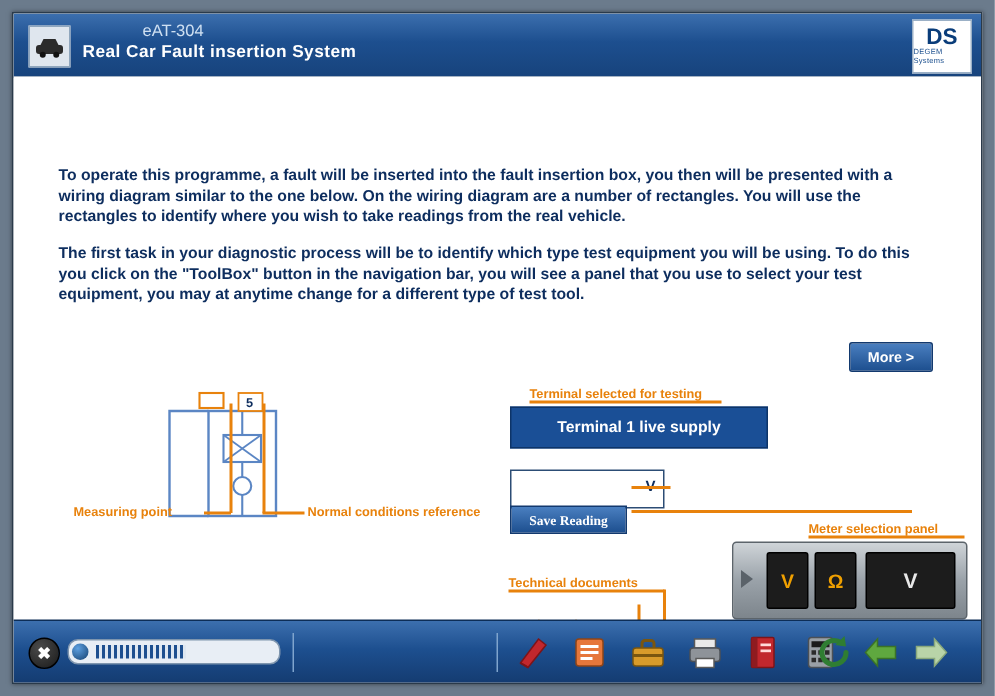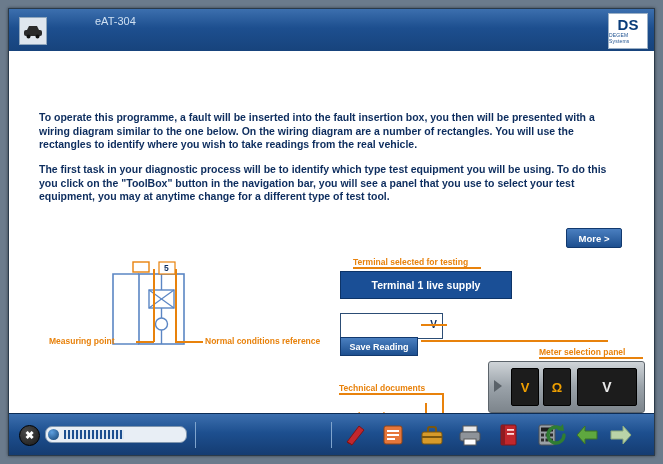--- a/index.html
+++ b/index.html
@@ -165,20 +165,21 @@
   .save-btn {
     position: absolute;
     left: 331px; top: 286px;
     width: 76px; height: 17px;
     background: linear-gradient(to bottom, #4a7fc0 0%, #1d4f8f 100%);
     border: 1px solid #12396e;
     color: #ffffff;
     font-size: 9px; font-weight: bold;
     display: flex; align-items:center; justify-content:center;
     cursor: pointer;
+    font-family: Liberation Serif, serif;
   }
 
   
   .meter-panel {
     position: absolute;
     left: 479px; top: 310px;
     width: 155px; height: 50px;
     background: linear-gradient(to bottom, #cfd4d8 0%, #9aa2a9 50%, #7d858c 100%);
     border: 1px solid #5c646b;
     border-radius: 3px;
@@ -297,20 +298,21 @@
   <div class="titlebar">
     <div class="title-icon">
       <svg width="20" height="18" viewBox="0 0 20 18">
         <rect x="1" y="8" width="18" height="6" rx="2" fill="#2b2b2b"></rect>
         <path d="M4 8 L6 4 L14 4 L16 8 Z" fill="#2b2b2b"></path>
         <circle cx="5.5" cy="14.5" r="2" fill="#111"></circle>
         <circle cx="14.5" cy="14.5" r="2" fill="#111"></circle>
       </svg>
     </div>
     <div class="title-text-1">eAT-304</div>
+    <div class="title-text-2">Real Car Fault insertion System</div>
     <div class="brand">
       <div class="mark">DS</div>
       <div class="sub">DEGEM Systems</div>
     </div>
   </div>
 
   <div class="content">
 
     <div class="para para-1">To operate this programme, a fault will be inserted into the fault insertion box, you then will be presented with a wiring diagram similar to the one below. On the wiring diagram are a number of rectangles. You will use the rectangles to identify where you wish to take readings from the real vehicle.</div>
     <div class="para para-2">The first task in your diagnostic process will be to identify which type test equipment you will be using. To do this you click on the "ToolBox" button in the navigation bar, you will see a panel that you use to select your test equipment, you may at anytime change for a different type of test tool.</div>

